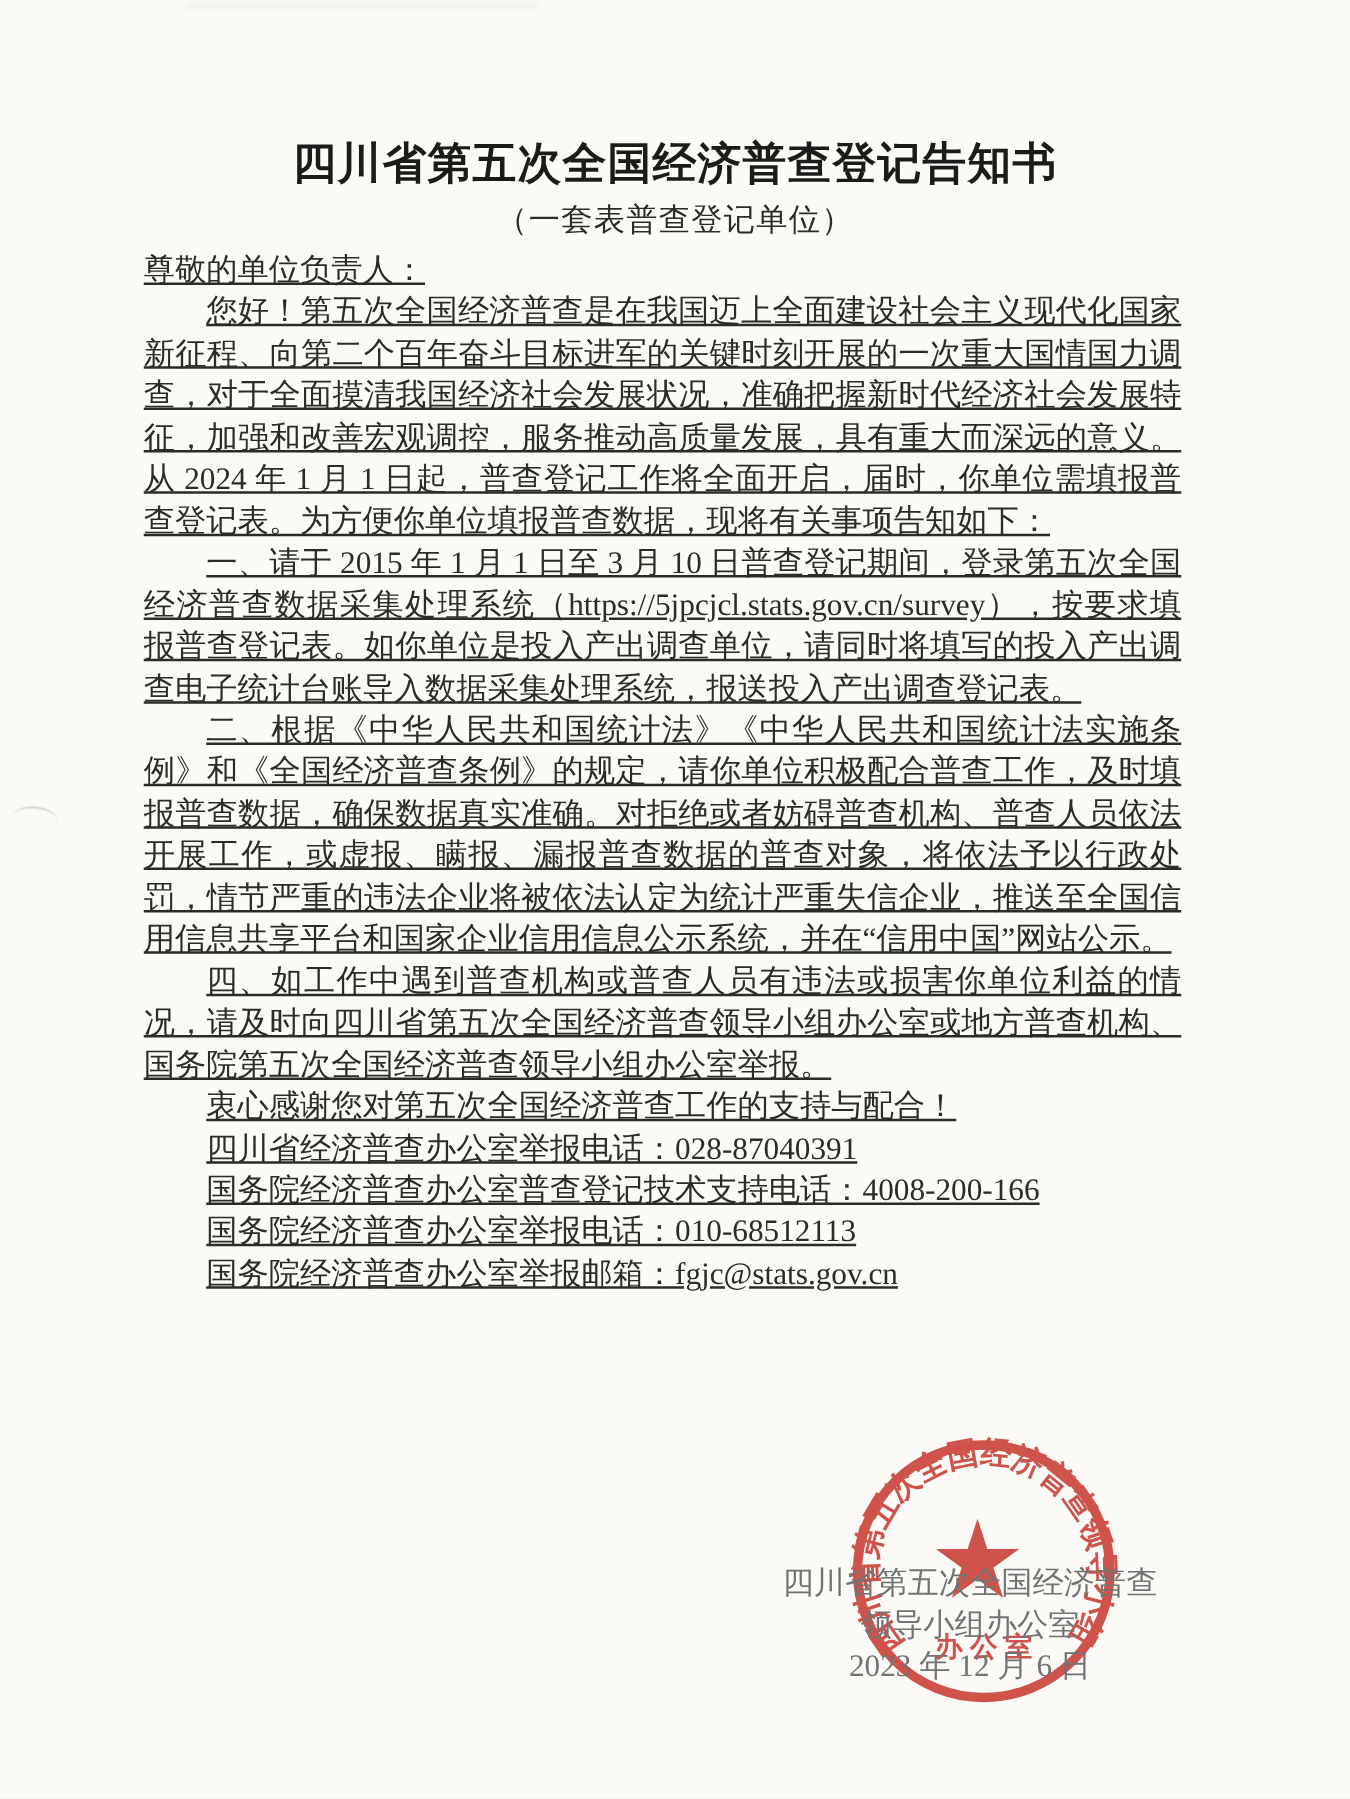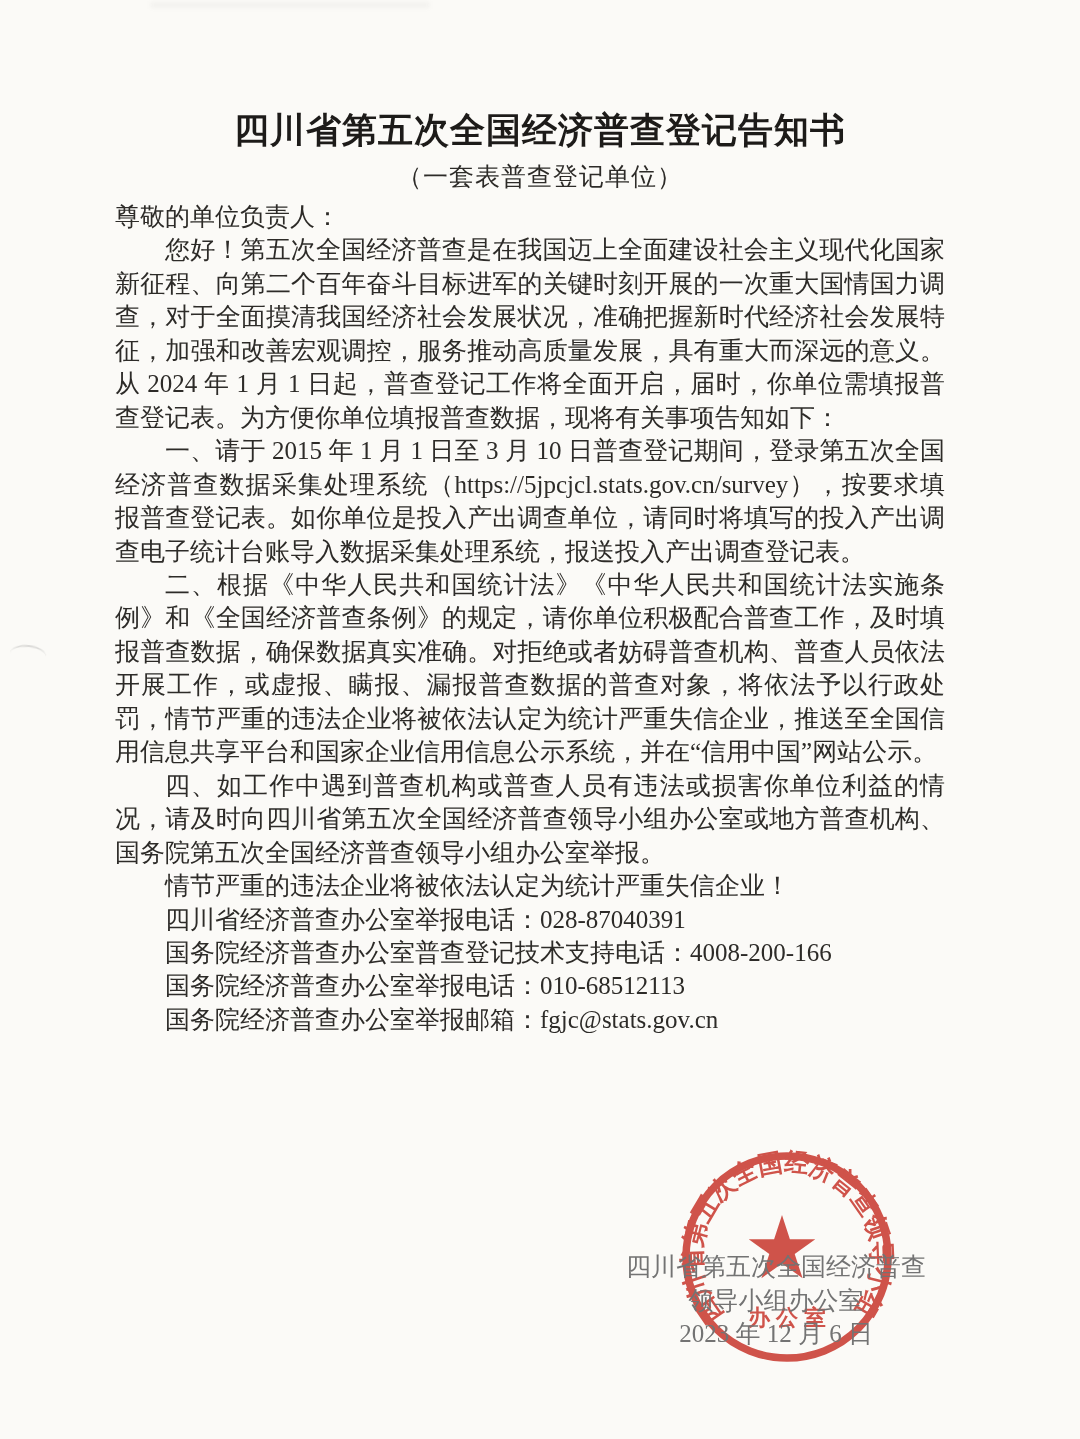--- a/index.html
+++ b/index.html
@@ -30,21 +30,21 @@
     letter-spacing: 1px; color: #1d1b19;
   }
   .doc-subtitle {
     height: 46px; line-height: 46px; text-align: center;
     font-size: 25px; letter-spacing: 1px; color: #2d2b28;
   }
   .doc-body {
     position: relative; z-index: 2;
     margin-left: 115px; width: 830px;
     font-size: 25px; line-height: 33.45px;
-    text-align: justify; text-justify: inter-ideograph;
+    text-align: justify; text-justify: inter-ideograph; text-decoration: underline;
   }
   .doc-body p { margin: 0; }
   .doc-body p.indent { text-indent: 50px; }
   .signature {
     position: absolute; z-index: 2;
     left: 566px; top: 1250px; width: 420px;
     font-size: 25px; line-height: 33.5px; text-align: center;
     color: #737373;
   }
   .seal {
@@ -76,21 +76,21 @@
 
   <h1 class="doc-title">四川省第五次全国经济普查登记告知书</h1>
   <div class="doc-subtitle">（一套表普查登记单位）</div>
 
   <div class="doc-body">
     <p>尊敬的单位负责人：</p>
     <p class="indent">您好！第五次全国经济普查是在我国迈上全面建设社会主义现代化国家新征程、向第二个百年奋斗目标进军的关键时刻开展的一次重大国情国力调查，对于全面摸清我国经济社会发展状况，准确把握新时代经济社会发展特征，加强和改善宏观调控，服务推动高质量发展，具有重大而深远的意义。从 2024 年 1 月 1 日起，普查登记工作将全面开启，届时，你单位需填报普查登记表。为方便你单位填报普查数据，现将有关事项告知如下：</p>
     <p class="indent">一、请于 2015 年 1 月 1 日至 3 月 10 日普查登记期间，登录第五次全国经济普查数据采集处理系统（https://5jpcjcl.stats.gov.cn/survey），按要求填报普查登记表。如你单位是投入产出调查单位，请同时将填写的投入产出调查电子统计台账导入数据采集处理系统，报送投入产出调查登记表。</p>
     <p class="indent">二、根据《中华人民共和国统计法》《中华人民共和国统计法实施条例》和《全国经济普查条例》的规定，请你单位积极配合普查工作，及时填报普查数据，确保数据真实准确。对拒绝或者妨碍普查机构、普查人员依法开展工作，或虚报、瞒报、漏报普查数据的普查对象，将依法予以行政处罚，情节严重的违法企业将被依法认定为统计严重失信企业，推送至全国信用信息共享平台和国家企业信用信息公示系统，并在“信用中国”网站公示。</p>
     <p class="indent">四、如工作中遇到普查机构或普查人员有违法或损害你单位利益的情况，请及时向四川省第五次全国经济普查领导小组办公室或地方普查机构、国务院第五次全国经济普查领导小组办公室举报。</p>
-    <p class="indent">情节严重的违法企业将被依法认定为统计严重失信企业！</p>
+    <p class="indent">衷心感谢您对第五次全国经济普查工作的支持与配合！</p>
     <p class="indent">四川省经济普查办公室举报电话：028-87040391</p>
     <p class="indent">国务院经济普查办公室普查登记技术支持电话：4008-200-166</p>
     <p class="indent">国务院经济普查办公室举报电话：010-68512113</p>
     <p class="indent">国务院经济普查办公室举报邮箱：fgjc@stats.gov.cn</p>
   </div>
 
   <div class="signature">
     <div>四川省第五次全国经济普查</div>
     <div>领导小组办公室</div>
     <div>2023 年 12 月 6 日</div>

